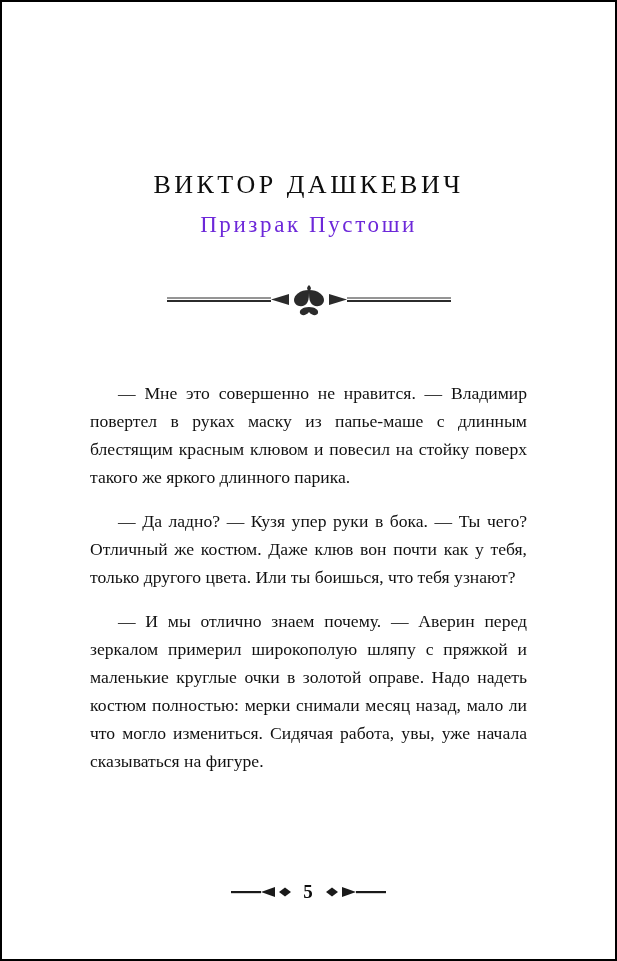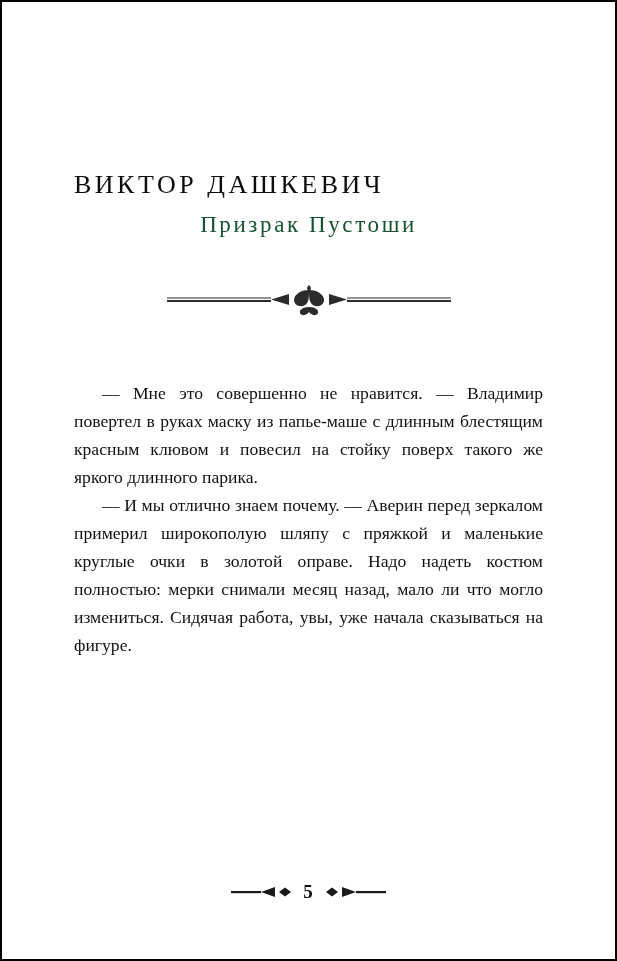--- a/index.html
+++ b/index.html
@@ -27,34 +27,35 @@
   }
   .page-inner {
     position: absolute;
     left: 0; top: 0; right: 0; bottom: 0;
     padding: 0 72px;
     box-sizing: border-box;
   }
 
   .author {
     margin-top: 168px;
+    text-align: center;
     font-family: "Liberation Serif", serif;
     font-size: 26px;
     letter-spacing: 3.5px;
     text-transform: uppercase;
     color: #0d0d0d;
     white-space: nowrap;
   }
   .booktitle {
     margin-top: 12px;
     text-align: center;
     font-family: "Liberation Serif", serif;
     font-size: 23px;
     letter-spacing: 2.6px;
-    color: #14532d;
+    color: #6d28d9;
     white-space: nowrap;
   }
 
   .ornament {
     margin-top: 38px;
     height: 46px;
     display: flex;
     align-items: center;
     justify-content: center;
   }
@@ -63,21 +64,21 @@
   .body-text {
     margin-top: 58px;
     font-size: 17.6px;
     line-height: 1.59;
     text-align: justify;
     color: #111111;
     -webkit-hyphens: none;
     hyphens: none;
   }
   .body-text p {
-    margin: 0;
+    margin: 16px;
     text-indent: 28px;
   }
 
   .folio {
     position: absolute;
     left: 0;
     right: 0;
     bottom: 56px;
     display: flex;
     align-items: center;
@@ -113,20 +114,21 @@
           <path d="M150 13 C141 13 135 18 135 23 C135 28 141 31 146 28 C150 25.5 150 20 150 13 Z" fill="#2b2b2b" stroke="none"></path>
           <path d="M150 13 C159 13 165 18 165 23 C165 28 159 31 154 28 C150 25.5 150 20 150 13 Z" fill="#2b2b2b" stroke="none"></path>
           <path d="M150 30 C144 30 140 33 141 36 C142 39 147 39 150 35 C153 39 158 39 159 36 C160 33 156 30 150 30 Z" fill="#2b2b2b" stroke="none"></path>
           <path d="M150 8 C148 10 147 12 150 14 C153 12 152 10 150 8 Z" fill="#2b2b2b" stroke="none"></path>
         </g>
       </svg>
     </div>
 
     <div class="body-text">
       <p>— Мне это совершенно не нравится. — Владимир повертел в руках маску из папье-маше с длинным блестящим красным клювом и повесил на стойку поверх такого же яркого длинного парика.</p>
+      <p>— Да ладно? — Кузя упер руки в бока. — Ты чего? Отличный же костюм. Даже клюв вон почти как у тебя, только другого цвета. Или ты боишься, что тебя узнают?</p>
       <p>— И мы отлично знаем почему. — Аверин перед зеркалом примерил широкополую шляпу с пряжкой и маленькие круглые очки в золотой оправе. Надо надеть костюм полностью: мерки снимали месяц назад, мало ли что могло измениться. Сидячая работа, увы, уже начала сказываться на фигуре.</p>
     </div>
   </div>
 
   <div class="folio">
     <svg width="62" height="14" viewBox="0 0 62 14" xmlns="http://www.w3.org/2000/svg">
       <g fill="#1a1a1a">
         <rect x="0" y="6" width="30" height="2.2"></rect>
         <path d="M30 7 L44 2 L44 12 Z"></path>
         <path d="M48 7 L54 2.5 L60 7 L54 11.5 Z"></path>

